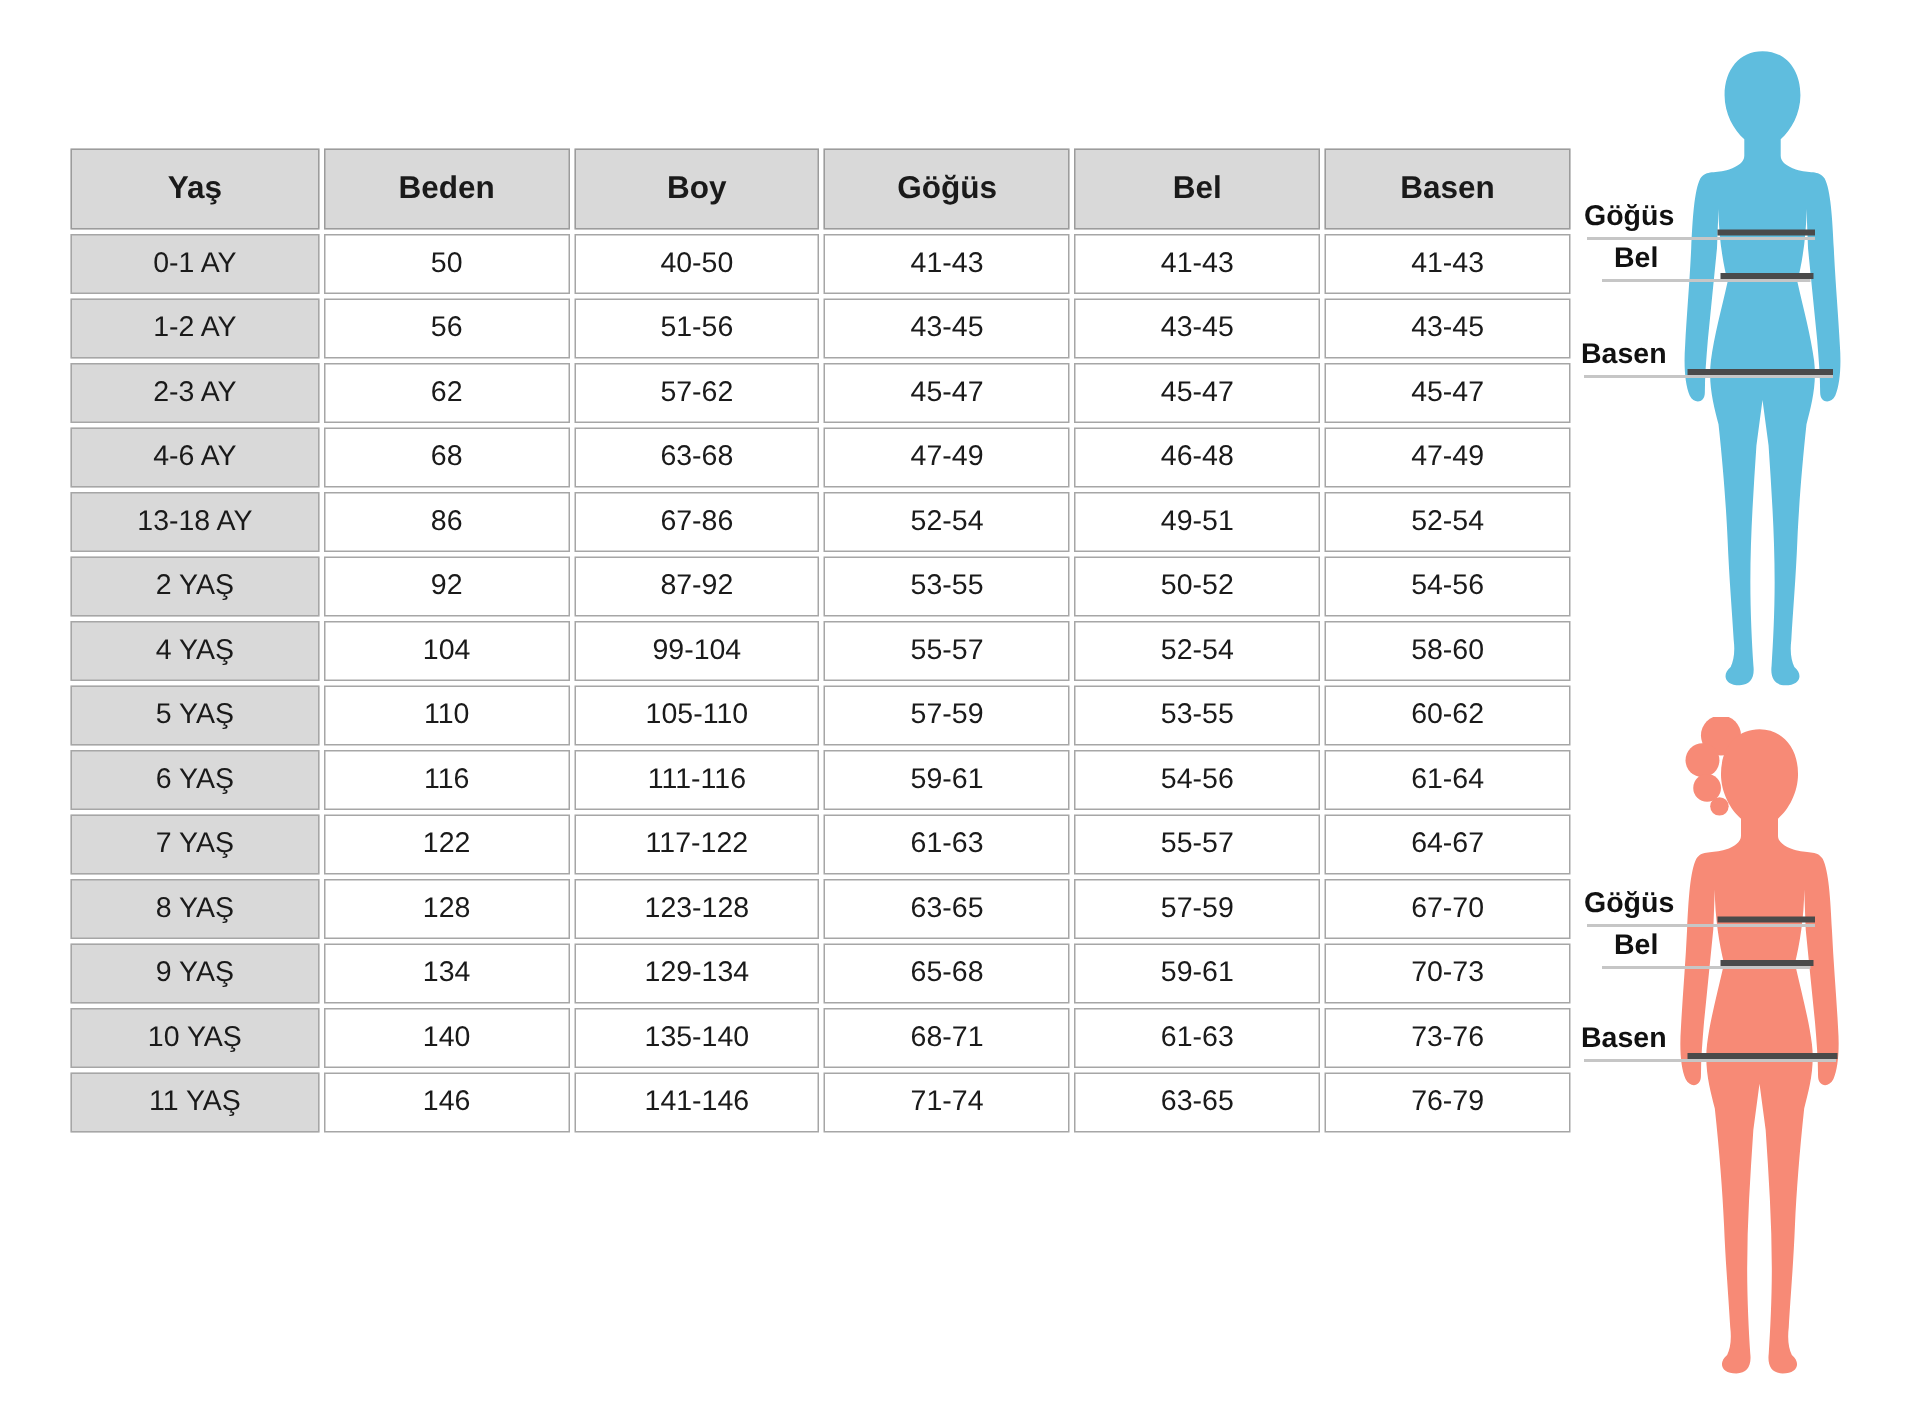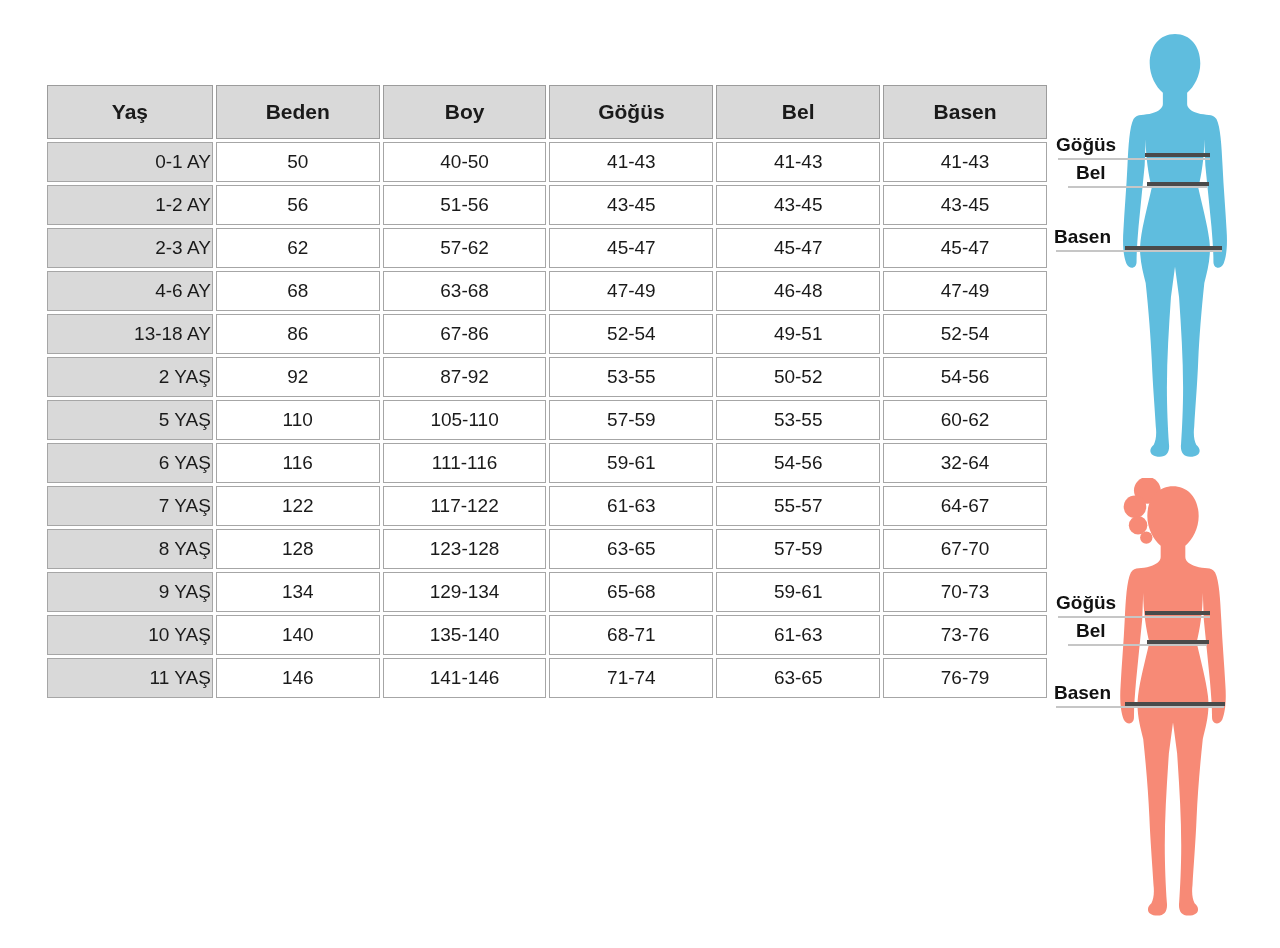--- a/index.html
+++ b/index.html
@@ -3,32 +3,32 @@
 <meta charset="utf-8">
 <style>
   html,body{margin:0;padding:0;}
   body{
     width:1280px;height:948px;position:relative;background:#ffffff;
     font-family:"Liberation Sans","DejaVu Sans",sans-serif;color:#1a1a1a;
     overflow:hidden;
   }
   
   table.size-table{
-    position:absolute;left:44px;top:82px;width:1006px;
+    position:absolute;left:44px;top:96px;width:1006px;
     border-collapse:separate;border-spacing:3px;table-layout:fixed;
   }
   table.size-table th{
     background:#d9d9d9;border:1px solid #9c9c9c;height:50px;
     font-size:21px;font-weight:bold;text-align:center;
   }
   table.size-table td{
     background:#ffffff;border:1px solid #a6a6a6;height:36px;
     font-size:19px;text-align:center;
   }
-  table.size-table td:first-child{background:#d9d9d9;text-align:right;}
+  table.size-table td:first-child{background:#d9d9d9;}
   col.c-first{width:163px;}
   col.c-rest{width:161px;}
   
   .fig{position:absolute;}
   .fig-top{left:1095px;top:26px;width:160px;height:445px;}
   .fig-bottom{left:1093px;top:478px;width:160px;height:452px;}
   
   .m-label{
     position:absolute;font-size:19px;font-weight:bold;color:#111;
     white-space:nowrap;line-height:22px;
@@ -121,34 +121,42 @@
       </tr>
       <tr>
         <td>2 YAŞ</td>
         <td>92</td>
         <td>87-92</td>
         <td>53-55</td>
         <td>50-52</td>
         <td>54-56</td>
       </tr>
       <tr>
+        <td>4 YAŞ</td>
+        <td>104</td>
+        <td>99-104</td>
+        <td>55-57</td>
+        <td>52-54</td>
+        <td>58-60</td>
+      </tr>
+      <tr>
         <td>5 YAŞ</td>
         <td>110</td>
         <td>105-110</td>
         <td>57-59</td>
         <td>53-55</td>
         <td>60-62</td>
       </tr>
       <tr>
         <td>6 YAŞ</td>
         <td>116</td>
         <td>111-116</td>
         <td>59-61</td>
         <td>54-56</td>
-        <td>32-64</td>
+        <td>61-64</td>
       </tr>
       <tr>
         <td>7 YAŞ</td>
         <td>122</td>
         <td>117-122</td>
         <td>61-63</td>
         <td>55-57</td>
         <td>64-67</td>
       </tr>
       <tr>

